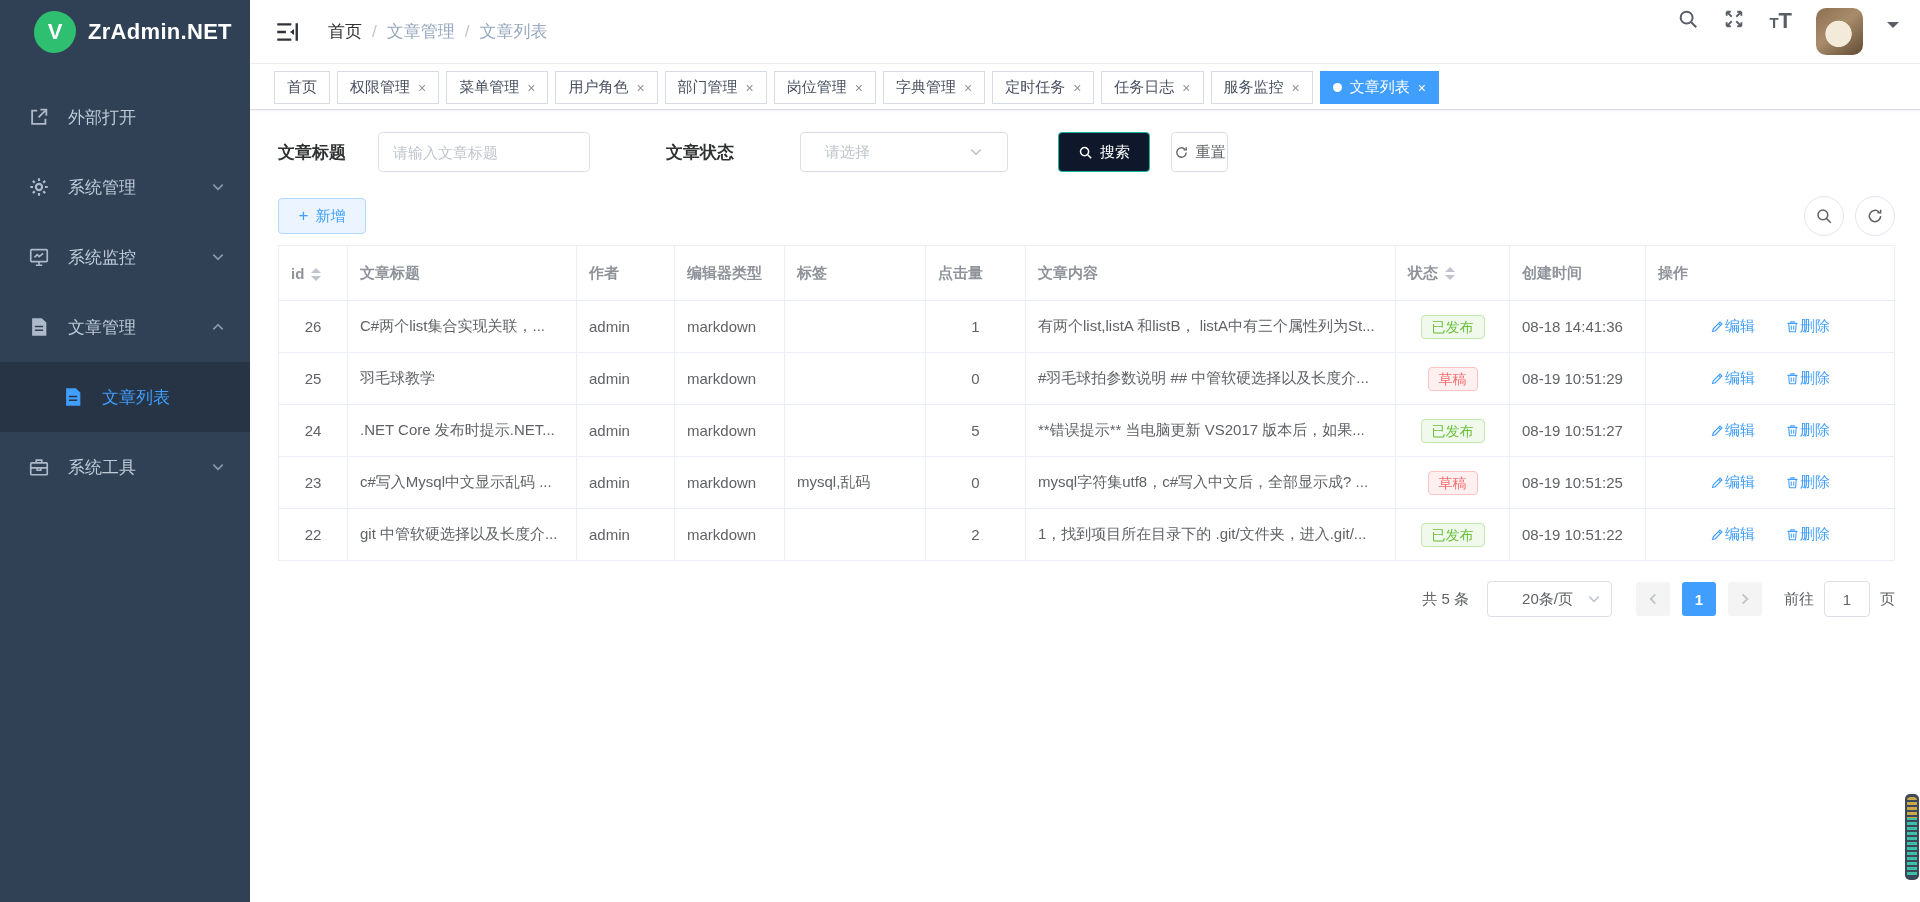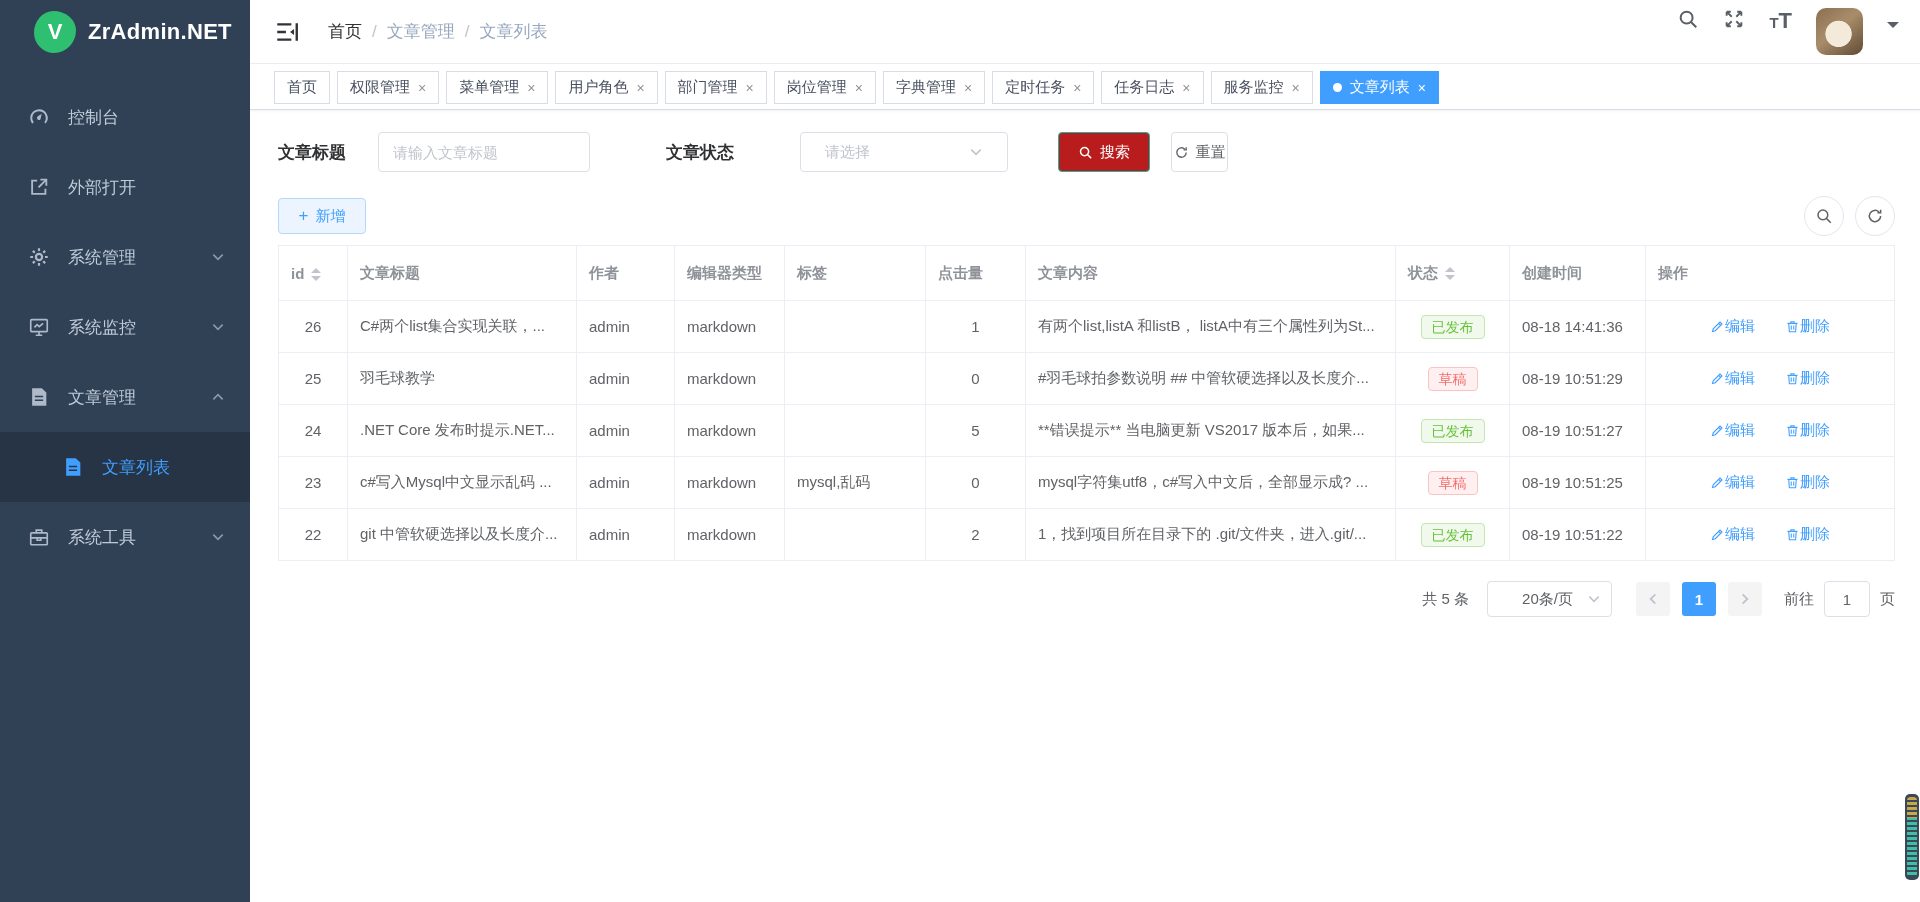--- a/index.html
+++ b/index.html
@@ -57,21 +57,21 @@
   .filter-row { margin-top:22px; display:flex; align-items:center; height:40px; }
   .f-label { width:100px; font-size:17px; font-weight:bold; color:#303133; flex:none; }
   .f-label.second { margin-left:76px; }
   .text-input { width:212px; height:40px; border:1px solid #dcdfe6; border-radius:4px; padding:0 14px; font-size:15px; color:#606266; font-family:"Liberation Sans",sans-serif; outline:none; }
   .text-input::placeholder { color:#c0c4cc; }
   .select-box { width:208px; height:40px; border:1px solid #dcdfe6; border-radius:4px; margin-left:34px; display:flex; align-items:center; padding:0 24px; cursor:pointer; }
   .select-box .sel-text { color:#c0c4cc; font-size:15px; flex:1; }
   .select-box .sel-arrow { color:#c0c4cc; display:flex; }
   .btn { height:40px; border-radius:4px; display:inline-flex; align-items:center; justify-content:center; font-size:15px; cursor:pointer; gap:7px; }
   .btn svg { width:15px; height:15px; }
-  .btn-search { width:92px; margin-left:50px; background:#b91c1c; border:1px solid #16b8a4; color:#fff; }
+  .btn-search { width:92px; margin-left:50px; background:#0f172a; border:1px solid #16b8a4; color:#fff; }
   .btn-reset { width:57px; margin-left:21px; background:#fff; border:1px solid #dcdfe6; color:#606266; }
 
   
   .toolbar-row { margin-top:24px; display:flex; align-items:center; }
   .btn-add { width:88px; height:36px; background:#ecf5ff; border:1px solid #b3d8ff; color:#409eff; }
   .btn-add .plus { font-size:17px; font-weight:normal; }
   .tool-circles { margin-left:auto; display:flex; gap:11px; }
   .circle-btn { width:40px; height:40px; border-radius:50%; border:1px solid #e2e6ee; background:#fff; color:#606266; display:flex; align-items:center; justify-content:center; cursor:pointer; }
   .circle-btn svg { width:18px; height:18px; }
 
@@ -115,29 +115,20 @@
 <body>
 
 <aside class="sidebar">
   <div class="logo-row">
     <div class="logo-blob">
         <span>V</span>
       </div>
     <span class="logo-text">ZrAdmin.NET</span>
   </div>
   <nav class="menu">
-    <div class="menu-item">
-      <span class="mi-icon">
-        <svg viewBox="0 0 24 24" fill="currentColor">
-            <path d="M12 3.5A9.5 9.5 0 0 0 2.5 13c0 2.3.8 4.5 2.2 6.1l1.6-1.3A7.4 7.4 0 0 1 4.6 13a7.4 7.4 0 1 1 14.8 0c0 1.8-.6 3.4-1.7 4.8l1.6 1.3A9.5 9.5 0 0 0 12 3.5z"></path>
-            <path d="M10.6 14.6a2 2 0 0 0 2.8 0c.6-.6.8-3.2 1.5-6.2-2.5 1.8-4.9 3-5.1 4.1a2 2 0 0 0 .8 2.1z"></path>
-          </svg>
-      </span>
-      <span class="mi-label">控制台</span>
-    </div>
     <div class="menu-item">
       <span class="mi-icon">
         <svg viewBox="0 0 24 24" fill="none" stroke="currentColor" stroke-width="2">
             <path d="M10 5H4.5v14.5H19V14"></path>
             <path d="M13.5 4H20v6.5"></path>
             <path d="M20 4l-8.5 8.5"></path>
           </svg>
       </span>
       <span class="mi-label">外部打开</span>
     </div>

